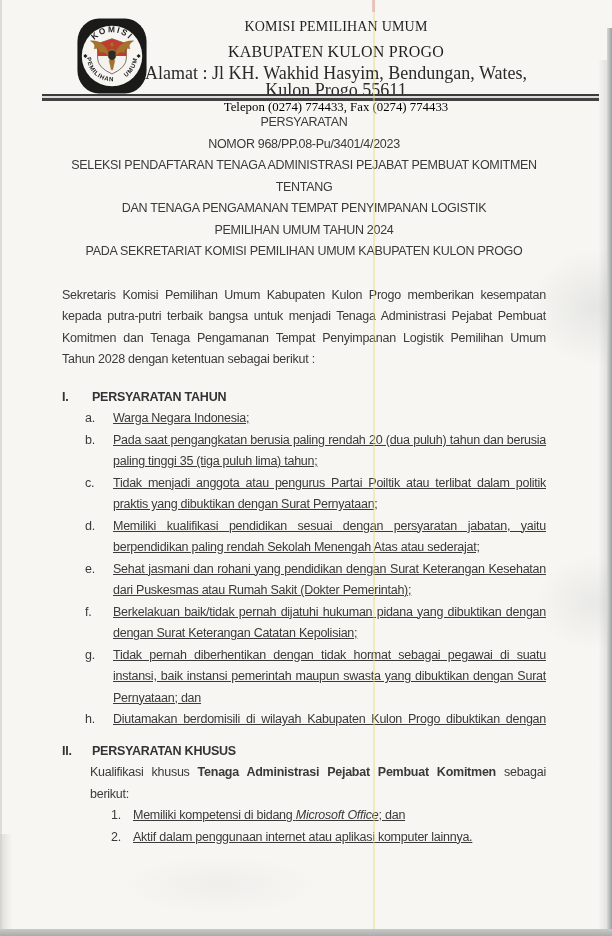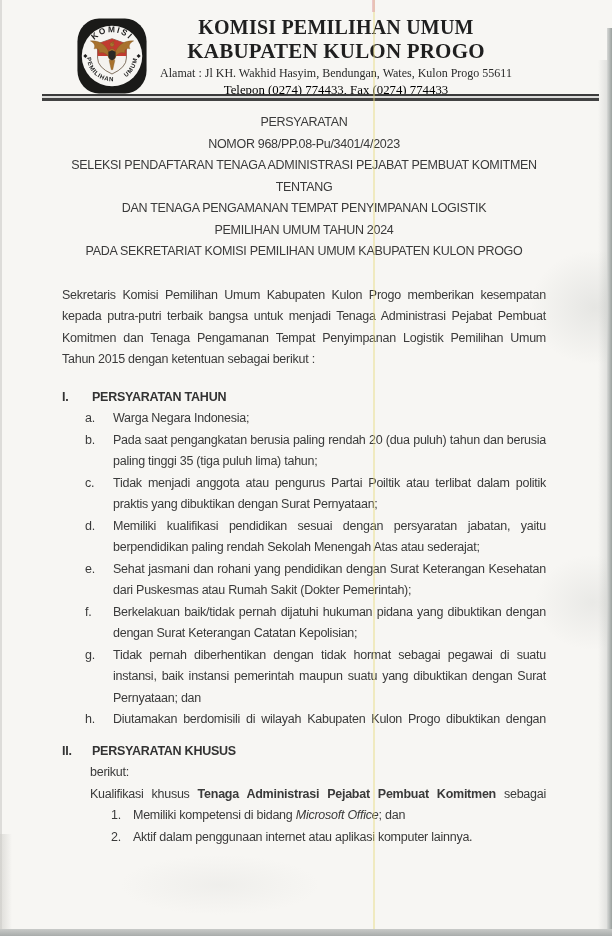--- a/index.html
+++ b/index.html
@@ -10,23 +10,23 @@
     color:#3a3a3a;
     position:relative;
     overflow:hidden;
   }
   .page{position:absolute;inset:0;}
 
   
   .logo{position:absolute;left:76px;top:17px;width:72px;height:78px;}
   .hdr-text{position:absolute;left:140px;top:14px;width:392px;text-align:center;
             font-family:"Liberation Serif",serif;color:#1f1f1f;}
-  .org1{font-size:20px;font-weight:bold;line-height:26px;letter-spacing:.2px;}
-  .org2{font-size:21px;font-weight:bold;line-height:23px;letter-spacing:.2px;}
-  .addr{font-size:12px;line-height:17px;margin-top:2px;color:#2a2a2a;}
+  .org1{font-size:14px;font-weight:normal;line-height:26px;letter-spacing:.2px;}
+  .org2{font-size:16px;font-weight:normal;line-height:23px;letter-spacing:.2px;}
+  .addr{font-size:18px;line-height:17px;margin-top:2px;color:#2a2a2a;}
   .phone{font-size:12.8px;line-height:16px;color:#000000;}
   .rule{position:absolute;left:42px;right:13px;top:94px;height:7px;
         background:linear-gradient(to bottom,#3b3b3b 0 2px,#dcdcda 2px 4.5px,#424242 4.5px 7px);}
 
   
   .content{position:absolute;left:62px;top:112px;width:484px;
            font-size:12.5px;line-height:21.5px;letter-spacing:-0.25px;}
   .title-block{text-align:center;}
   .title-line{white-space:nowrap;letter-spacing:-0.3px;}
   .intro{margin-top:22px;}
@@ -38,21 +38,21 @@
   .sec1{margin-top:16px;}
   .sec2{margin-top:10px;}
   .sec-head{display:flex;font-weight:bold;color:#333;}
   .sec-num{width:30px;flex:none;}
   .sec-heading{flex:1;}
   .items-a .item{display:flex;padding-left:23px;}
   .items-a .item-marker{width:28px;flex:none;}
   .sec2-body{margin-left:28px;}
   .items-n .item{display:flex;padding-left:21px;}
   .items-n .item-marker{width:22px;flex:none;}
-  .item-lines{flex:1;}
+  .item-lines{flex:1;text-decoration:underline;}
 
   
   .artifact{position:absolute;pointer-events:none;}
   .edge-left{left:0;top:0;bottom:0;width:2px;background:#dddcd9;}
   .edge-right{right:0;top:28px;bottom:0;width:5px;
               background:linear-gradient(to right,#d8d9d7,#9aa09e);}
   .edge-right-soft{right:5px;top:60px;bottom:0;width:9px;
               background:linear-gradient(to right,rgba(160,165,163,0),rgba(160,165,163,0.25));}
   .edge-bottom{left:0;right:0;bottom:0;height:7px;
               background:linear-gradient(to bottom,#c8cac8,#a9acab);}
@@ -123,21 +123,21 @@
       <div class="title-line">TENTANG</div>
       <div class="title-line">DAN TENAGA PENGAMANAN TEMPAT PENYIMPANAN LOGISTIK</div>
       <div class="title-line">PEMILIHAN UMUM TAHUN 2024</div>
       <div class="title-line">PADA SEKRETARIAT KOMISI PEMILIHAN UMUM KABUPATEN KULON PROGO</div>
     </div>
 
     <div class="intro">
         <div class="tline">Sekretaris Komisi Pemilihan Umum Kabupaten Kulon Progo memberikan kesempatan</div>
         <div class="tline">kepada putra-putri terbaik bangsa untuk menjadi Tenaga Administrasi Pejabat Pembuat</div>
         <div class="tline">Komitmen dan Tenaga Pengamanan Tempat Penyimpanan Logistik Pemilihan Umum</div>
-        <div class="tline tline-last">Tahun 2015 dengan ketentuan sebagai berikut :</div>
+        <div class="tline tline-last">Tahun 2028 dengan ketentuan sebagai berikut :</div>
       </div>
 
     <div class="sec1">
       <div class="sec-head">
         <div class="sec-num">I.</div>
         <div class="sec-heading">PERSYARATAN TAHUN</div>
       </div>
       <div class="items-a">
         <div class="item">
           <div class="item-marker">a.</div>
@@ -177,42 +177,42 @@
           <div class="item-marker">f.</div>
           <div class="item-lines">
               <div class="tline">Berkelakuan baik/tidak pernah dijatuhi hukuman pidana yang dibuktikan dengan</div>
               <div class="tline tline-last">dengan Surat Keterangan Catatan Kepolisian;</div>
             </div>
         </div>
         <div class="item">
           <div class="item-marker">g.</div>
           <div class="item-lines">
               <div class="tline">Tidak pernah diberhentikan dengan tidak hormat sebagai pegawai di suatu</div>
-              <div class="tline">instansi, baik instansi pemerintah maupun suatu yang dibuktikan dengan Surat</div>
+              <div class="tline">instansi, baik instansi pemerintah maupun swasta yang dibuktikan dengan Surat</div>
               <div class="tline tline-last">Pernyataan; dan</div>
             </div>
         </div>
         <div class="item">
           <div class="item-marker">h.</div>
           <div class="item-lines">
               <div class="tline">Diutamakan berdomisili di wilayah Kabupaten Kulon Progo dibuktikan dengan</div>
             </div>
         </div>
       </div>
     </div>
 
     <div class="sec2">
       <div class="sec-head">
         <div class="sec-num">II.</div>
         <div class="sec-heading">PERSYARATAN KHUSUS</div>
       </div>
       <div class="sec2-body">
         <div>
+            <div class="tline"><span>Kualifikasi khusus </span><span class="seg-bold">Tenaga Administrasi Pejabat Pembuat Komitmen</span><span> sebagai</span></div>
             <div class="tline tline-last">berikut:</div>
-            <div class="tline"><span>Kualifikasi khusus </span><span class="seg-bold">Tenaga Administrasi Pejabat Pembuat Komitmen</span><span> sebagai</span></div>
           </div>
         <div class="items-n">
           <div class="item">
             <div class="item-marker">1.</div>
             <div class="item-lines">
                 <div class="tline tline-last"><span>Memiliki kompetensi di bidang </span><span class="seg-italic">Microsoft Office</span><span>; dan</span></div>
               </div>
           </div>
           <div class="item">
             <div class="item-marker">2.</div>

